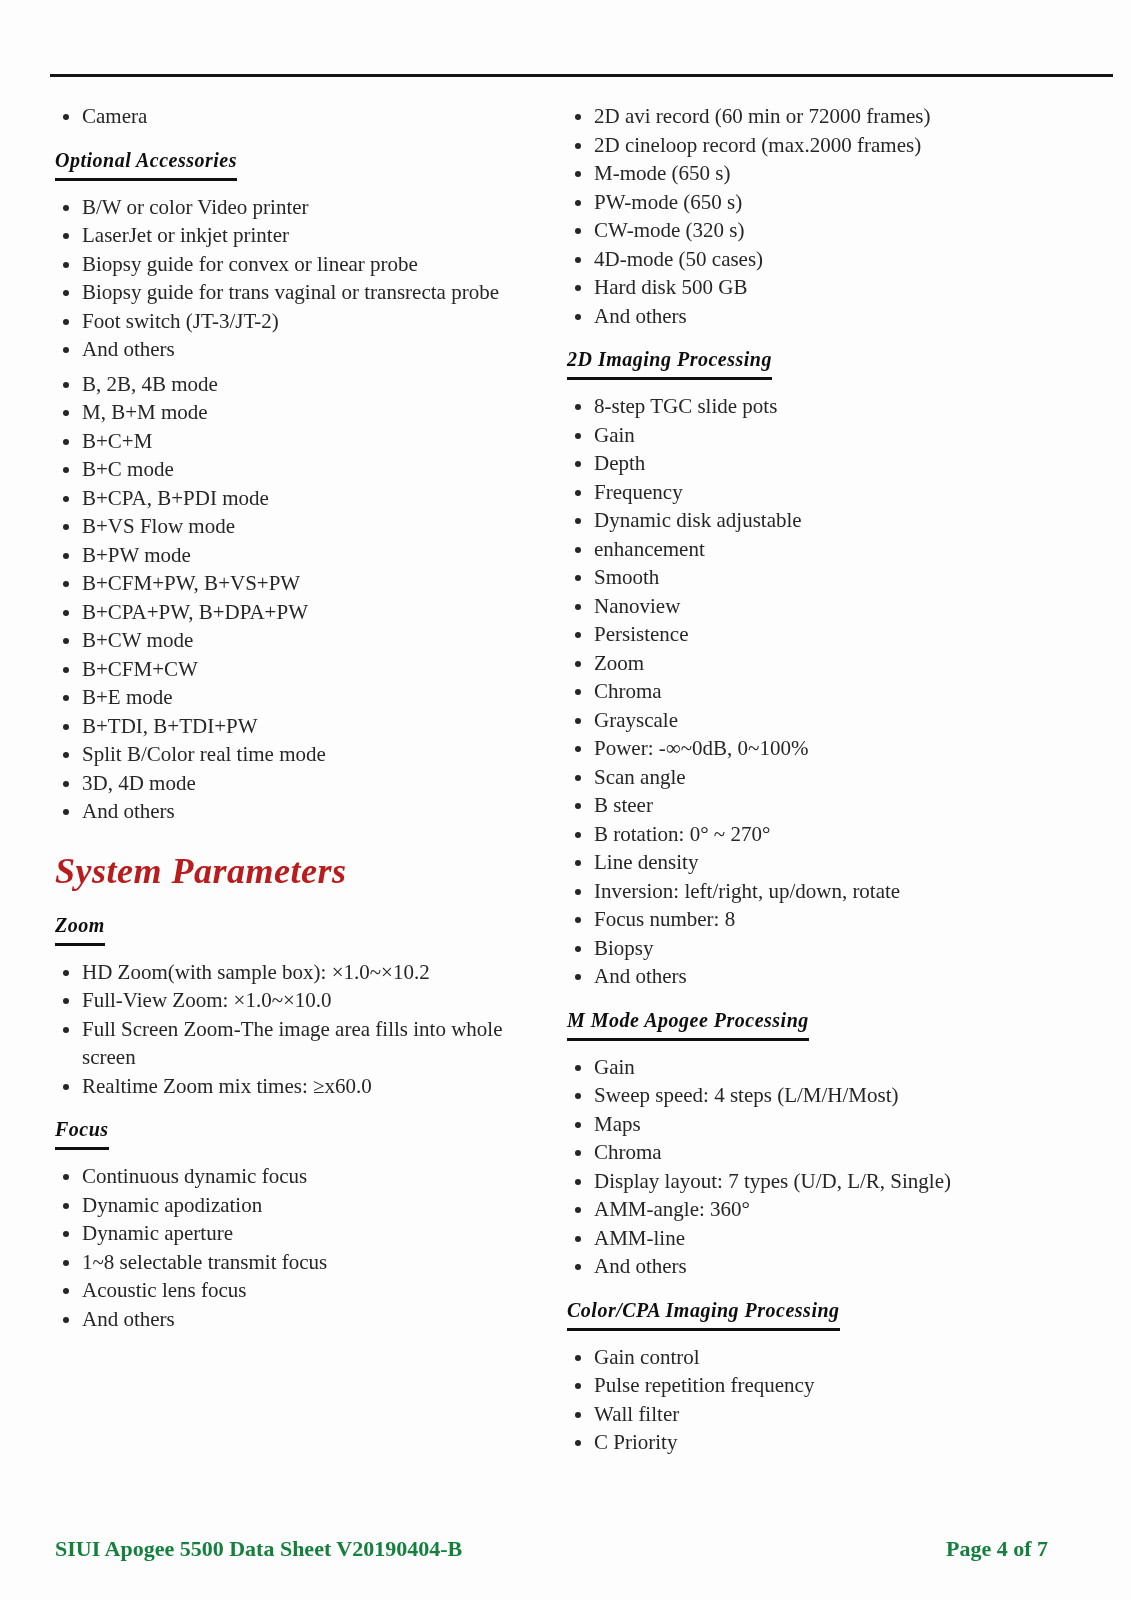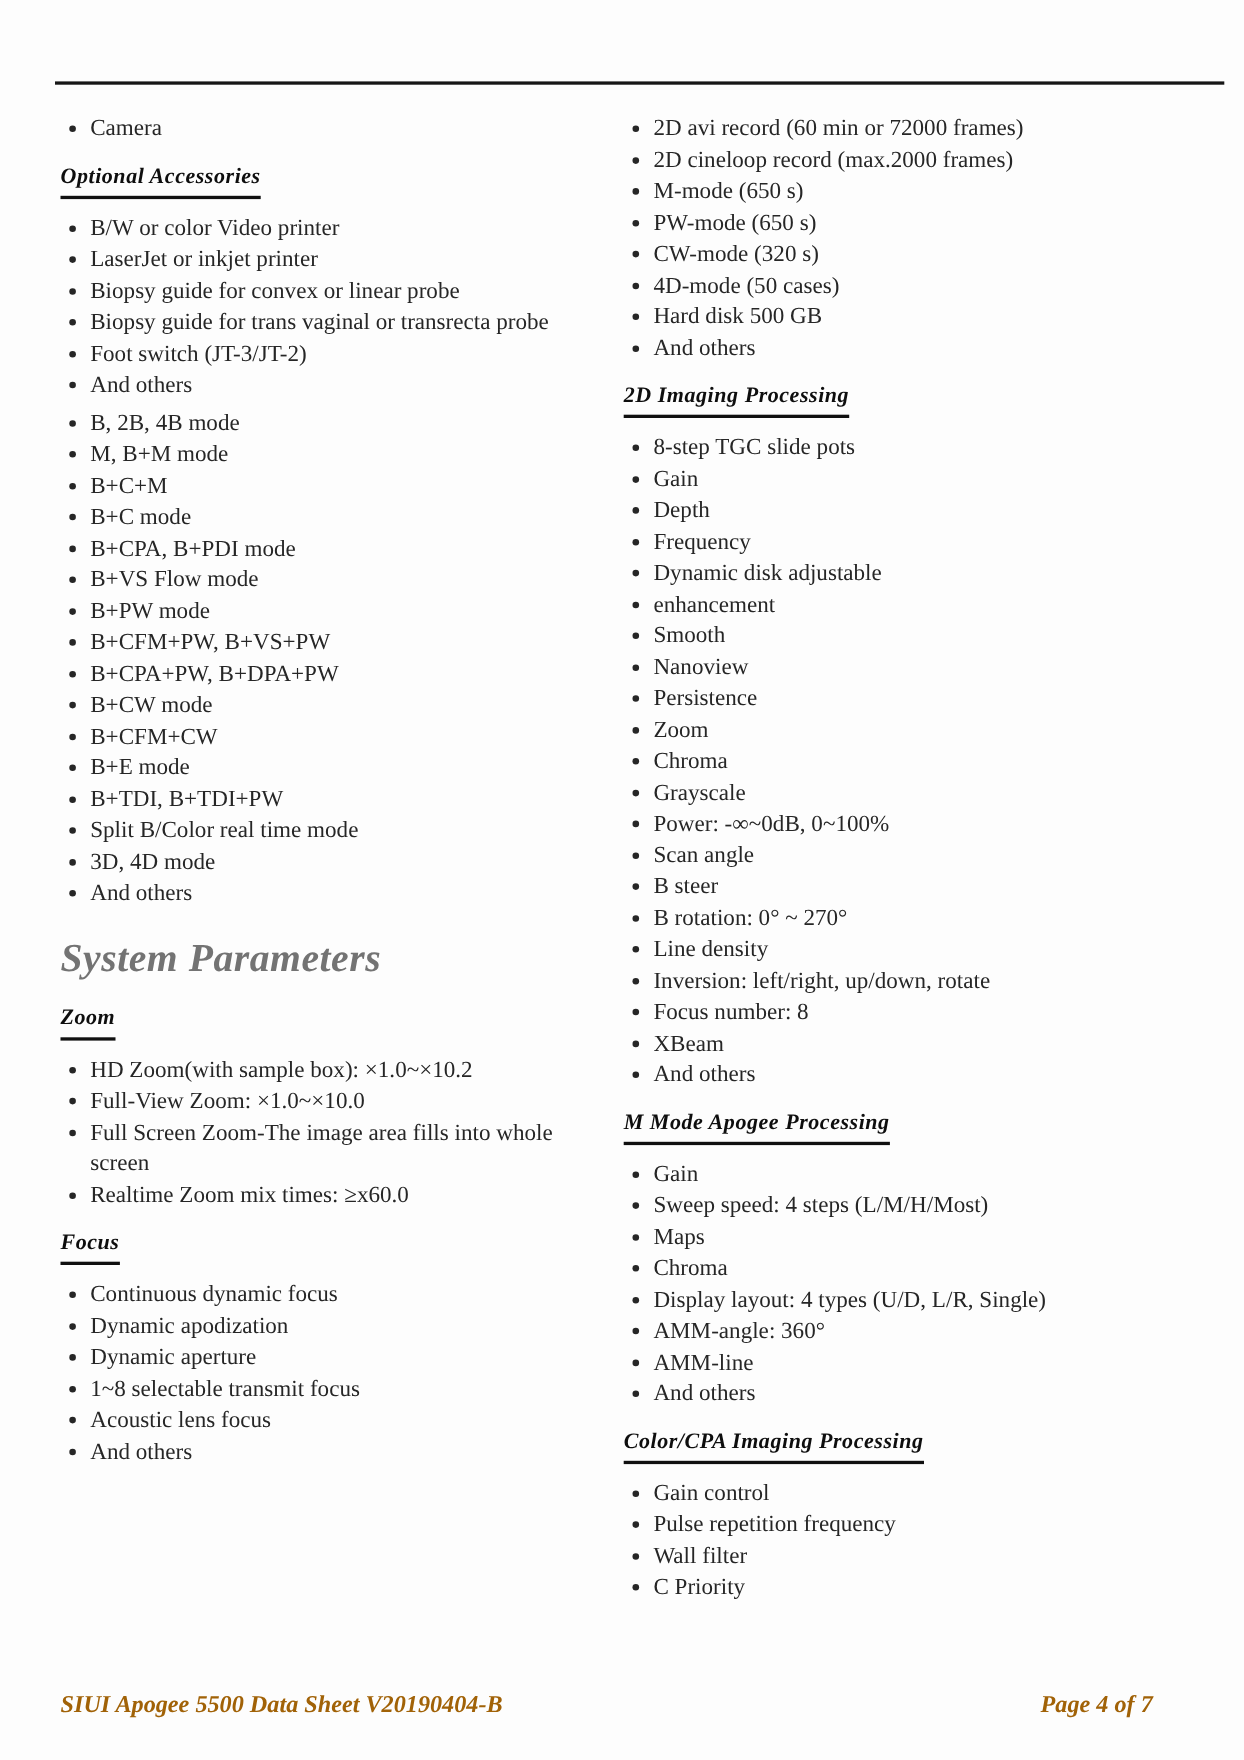--- a/index.html
+++ b/index.html
@@ -67,23 +67,22 @@
     letter-spacing: 0.5px;
   }
   .footer {
     position: absolute;
     left: 55px;
     top: 1536px;
     width: 993px;
     display: flex;
     justify-content: space-between;
     font-size: 22px;
-    font-style: italic;
     font-weight: bold;
-    color: #a16207;
+    color: #15803d;
   }
 </style>
 </head>
 <body>
 
 <div class="page">
   <div class="top-rule"></div>
   <div class="columns">
     <div class="col col-left" id="col-left">
         <ul class="bullet-list">
@@ -109,21 +108,21 @@
           <li>B+CFM+PW, B+VS+PW</li>
           <li>B+CPA+PW, B+DPA+PW</li>
           <li>B+CW mode</li>
           <li>B+CFM+CW</li>
           <li>B+E mode</li>
           <li>B+TDI, B+TDI+PW</li>
           <li>Split B/Color real time mode</li>
           <li>3D, 4D mode</li>
           <li>And others</li>
         </ul>
-        <h1 class="chapter-heading" style="color: #737373;">System Parameters</h1>
+        <h1 class="chapter-heading" style="color: #b91c1c;">System Parameters</h1>
         <h2 class="section-heading"><span class="hline">Zoom</span></h2>
         <ul class="bullet-list">
           <li>HD Zoom(with sample box): ×1.0~×10.2</li>
           <li>Full-View Zoom: ×1.0~×10.0</li>
           <li>Full Screen Zoom-The image area fills into whole screen</li>
           <li>Realtime Zoom mix times: ≥x60.0</li>
         </ul>
         <h2 class="section-heading"><span class="hline">Focus</span></h2>
         <ul class="bullet-list">
           <li>Continuous dynamic focus</li>
@@ -159,30 +158,30 @@
           <li>Zoom</li>
           <li>Chroma</li>
           <li>Grayscale</li>
           <li>Power: -∞~0dB, 0~100%</li>
           <li>Scan angle</li>
           <li>B steer</li>
           <li>B rotation: 0° ~ 270°</li>
           <li>Line density</li>
           <li>Inversion: left/right, up/down, rotate</li>
           <li>Focus number: 8</li>
-          <li>XBeam</li>
+          <li>Biopsy</li>
           <li>And others</li>
         </ul>
         <h2 class="section-heading"><span class="hline">M Mode Apogee Processing</span></h2>
         <ul class="bullet-list">
           <li>Gain</li>
           <li>Sweep speed: 4 steps (L/M/H/Most)</li>
           <li>Maps</li>
           <li>Chroma</li>
-          <li>Display layout: 4 types (U/D, L/R, Single)</li>
+          <li>Display layout: 7 types (U/D, L/R, Single)</li>
           <li>AMM-angle: 360°</li>
           <li>AMM-line</li>
           <li>And others</li>
         </ul>
         <h2 class="section-heading"><span class="hline">Color/CPA Imaging Processing</span></h2>
         <ul class="bullet-list">
           <li>Gain control</li>
           <li>Pulse repetition frequency</li>
           <li>Wall filter</li>
           <li>C Priority</li>

